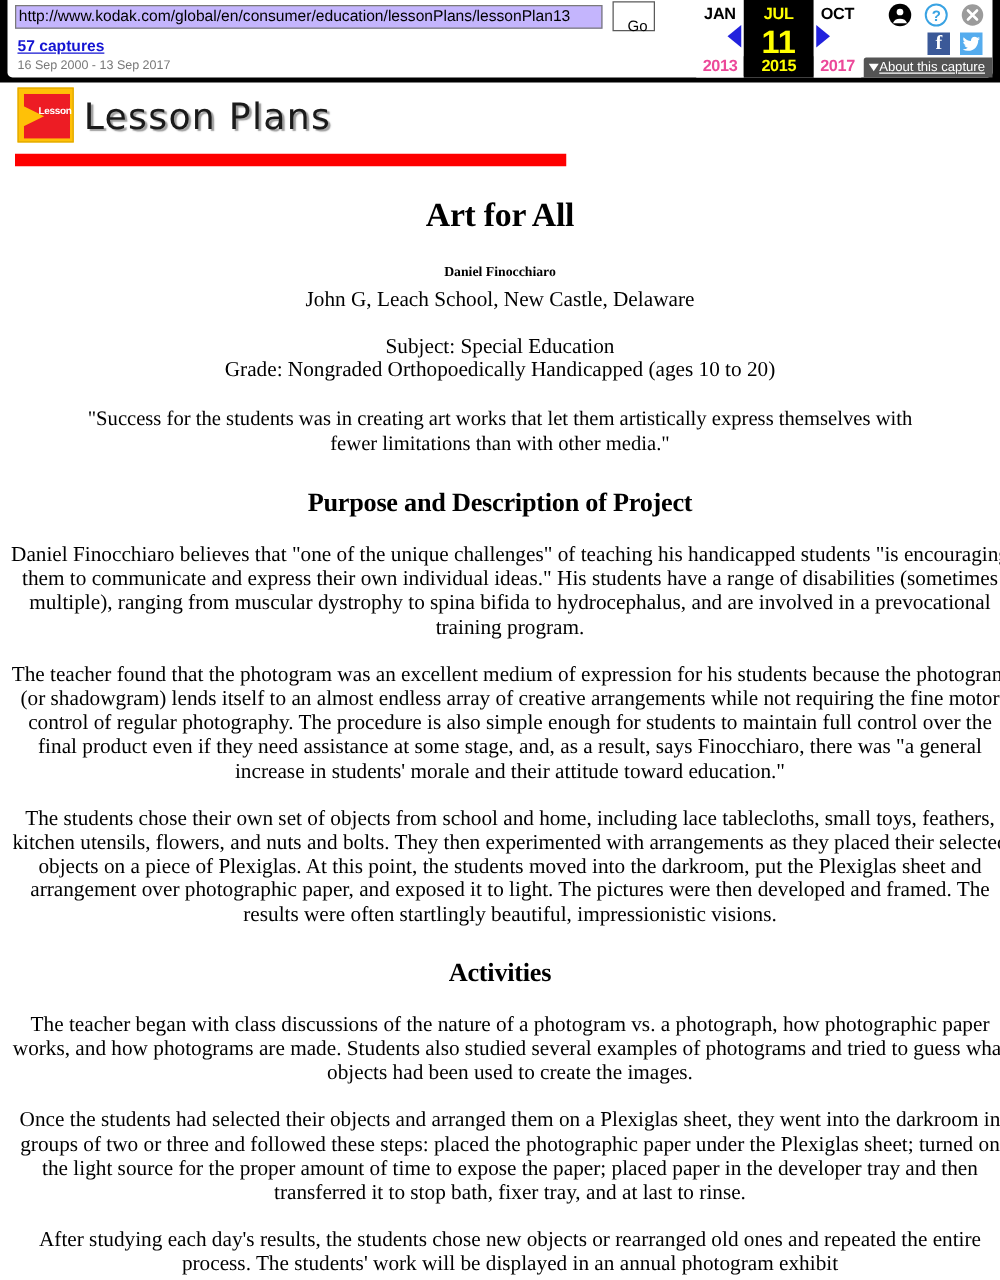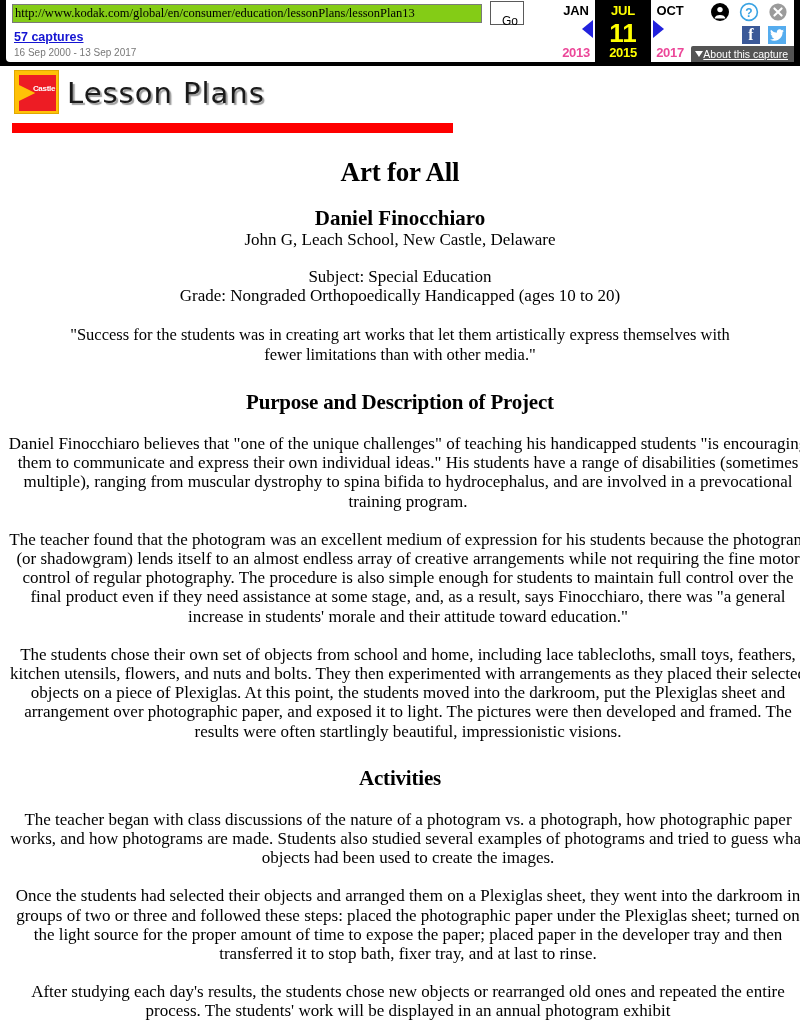--- a/index.html
+++ b/index.html
@@ -41,26 +41,26 @@
     position: absolute;
     left: 6px;
     top: 2px;
     height: 22px;
     display: flex;
     align-items: center;
   }
   #wb-url-input {
     width: 470px;
     height: 19px;
-    font-family: Liberation Serif, serif;
+    font-family: Liberation Sans, sans-serif;
     font-size: 12.5px;
     line-height: 17px;
     padding: 0 2px;
     border: 1px solid #7a7a7a;
-    background: #84cc16;
+    background: #c4b5fd;
     color: #000;
     box-sizing: border-box;
     outline: none;
   }
   #wb-go-button {
     margin-left: 8px;
     width: 34px;
     height: 19px;
     font-family: "Liberation Sans", "DejaVu Sans", sans-serif;
     font-size: 12px;
@@ -295,21 +295,21 @@
   h1#doc-title {
     font-family: "Liberation Serif", "DejaVu Serif", serif;
     font-size: 27px;
     font-weight: bold;
     margin: 23px 0 0 0;
     line-height: 32px;
     letter-spacing: -0.2px;
   }
   .author-block { margin-top: 20px; }
   #author-name {
-    font-size: 21px;
+    font-size: 11px;
     font-weight: bold;
     line-height: 21px;
     margin: 0;
   }
   #author-school {
     font-size: 17px;
     line-height: 21px;
     margin: 0;
   }
   .meta-block { margin-top: 17px; }
@@ -410,21 +410,21 @@
       <span class="caret"></span>
       <span class="lbl">About this capture</span>
     </div>
 
   </div>
 </div>
 
 <div id="page-header">
   <div id="kodak-logo">
     <div id="kodak-k"></div>
-    <div id="kodak-wordmark">Castle</div>
+    <div id="kodak-wordmark">Lesson</div>
   </div>
   <div id="lesson-plans-title">Lesson Plans</div>
   <div id="header-rule"></div>
 </div>
 
 <div id="content">
 
   <h1 id="doc-title">Art for All</h1>
 
   <div class="author-block">

